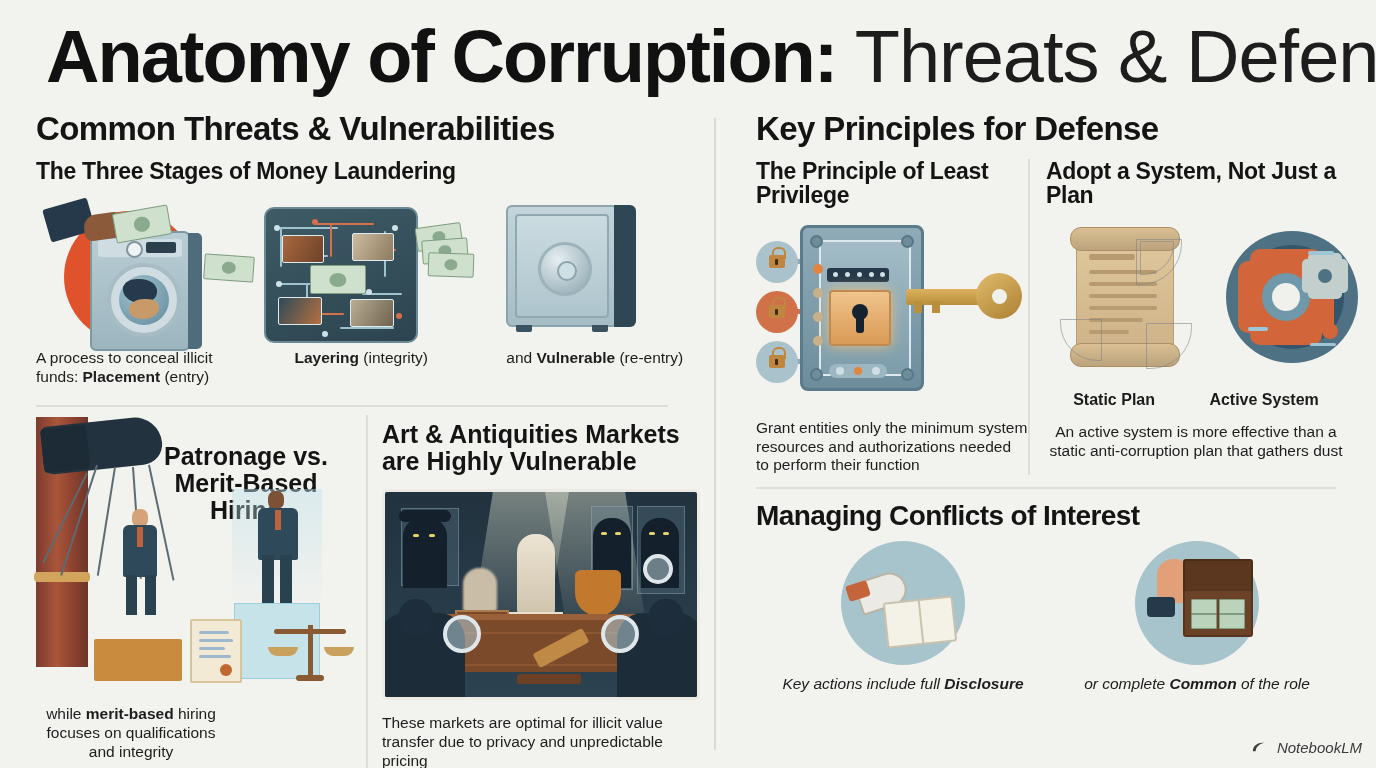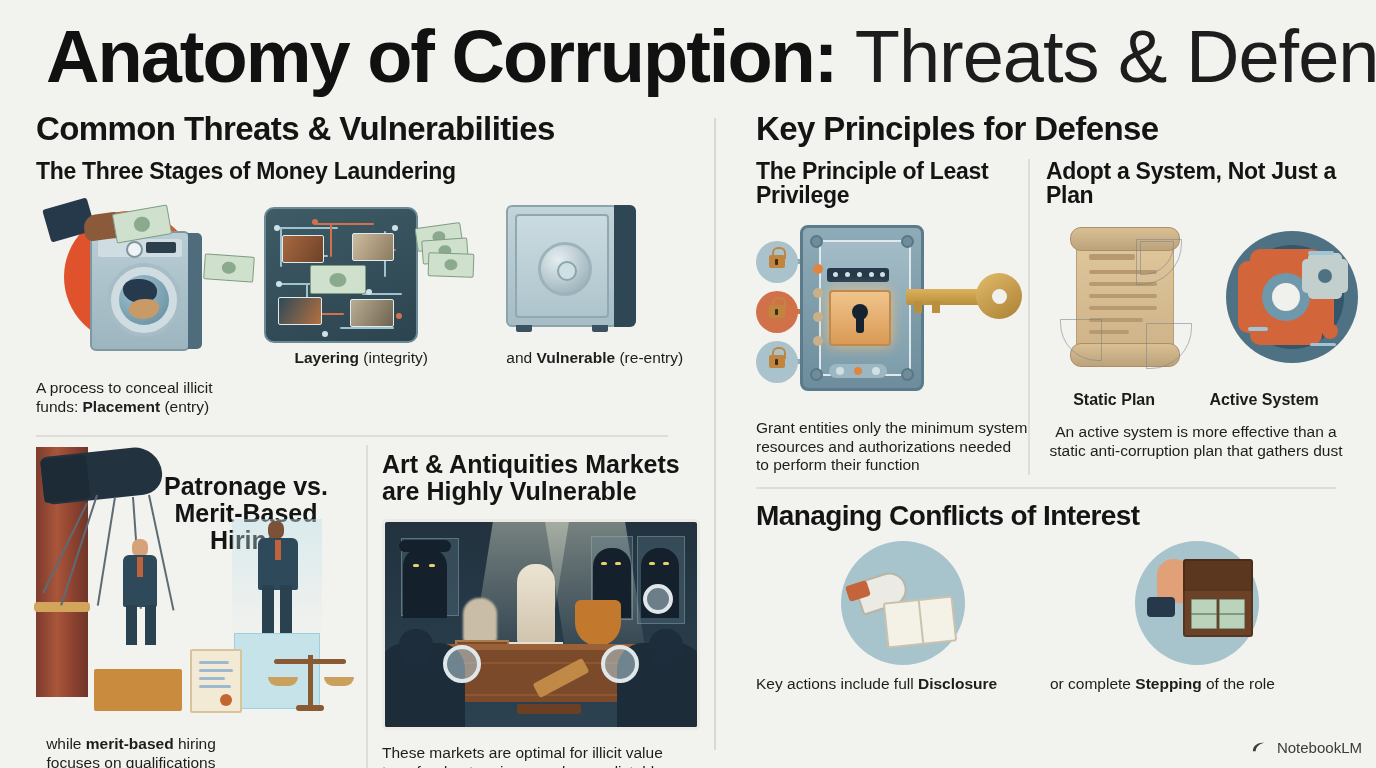--- a/index.html
+++ b/index.html
@@ -57,32 +57,32 @@
   .ll-a{width:332px;position:relative;}
   .ll-b{width:324px;position:relative;padding-left:14px;border-left:2px solid #dedeD8;}
   .h-strong{font-size:25px;font-weight:bold;line-height:1.08;color:#141414;}
 
   
   .rc-top{display:flex;}
   .rc-a{width:272px;}
   .rc-b{width:300px;padding-left:16px;border-left:2px solid #dedeD8;}
   .lbl-row{display:flex;justify-content:space-around;font-size:16px;font-weight:bold;}
   .coi-row{display:flex;}
-  .coi-cell{flex:1;}
+  .coi-cell{flex:1;text-align:center;font-style:italic;}
 
   .center{text-align:center;margin-top:22px;}
 
   
   .wm-left{
     position:absolute;left:16px;top:734px;font-size:26px;font-weight:bold;
     color:#111;letter-spacing:-.5px;
   }
   .wm-right{
     position:absolute;right:14px;top:739px;font-size:15px;color:#3b3b3b;
-    display:flex;align-items:center;gap:11px;
+    display:flex;align-items:center;gap:11px;font-style:italic;
   }
 
   
   .art{position:absolute;}
   .circ{border-radius:50%;}
 
   
   .wm-circle{width:132px;height:132px;background:#e0522c;border-radius:50%;left:28px;top:20px;}
   .washer{left:54px;top:40px;width:96px;height:116px;background:linear-gradient(180deg,#b9cdd4,#9cb5bf);border:2px solid #7d98a3;border-radius:6px;}
   .washer-side{position:absolute;right:-14px;top:0;width:14px;height:100%;background:#4f6c7c;border-radius:0 5px 5px 0;}
@@ -286,21 +286,21 @@
           <div class="safe-side"></div>
           <div class="safe-door"></div>
           <div class="safe-dial"></div>
           <div class="safe-foot" style="left:8px;"></div>
           <div class="safe-foot" style="right:8px;"></div>
         </div>
       </div>
     </div>
 
     <div class="ml-caps">
-      <div class="cap" style="width:232px;margin-top:30px;">
+      <div class="cap" style="width:232px;">
         <span>A process to conceal illicit funds: </span><b>Placement</b><span> (entry)</span>
       </div>
       <div class="cap" style="width:208px;padding-left:40px;">
         <span></span><b>Layering</b><span> (integrity)</span>
       </div>
       <div class="cap" style="width:210px;padding-left:16px;">
         <span>and </span><b>Vulnerable</b><span> (re-entry)</span>
       </div>
     </div>
 
@@ -549,21 +549,21 @@
             <div class="cuff2"></div>
             <div class="case-lid"></div>
             <div class="case">
               <div class="cash" style="left:6px;top:8px;width:24px;height:13px;"></div>
               <div class="cash" style="left:34px;top:8px;width:24px;height:13px;"></div>
               <div class="cash" style="left:6px;top:23px;width:24px;height:13px;"></div>
               <div class="cash" style="left:34px;top:23px;width:24px;height:13px;"></div>
             </div>
           </div>
           <div class="cap" style="margin-top:10px;">
-            <span>or complete </span><b>Stepping</b><span> of the role</span>
+            <span>or complete </span><b>Common</b><span> of the role</span>
           </div>
         </div>
       </div>
     </div>
   </div>
 
   <div class="wm-right">
     <svg width="15" height="15" viewBox="0 0 16 16">
       <path d="M2 12 C2 5, 9 2, 14 3 C10 4, 5 7, 5 12 Z" fill="#3b3b3b"></path>
     </svg>

